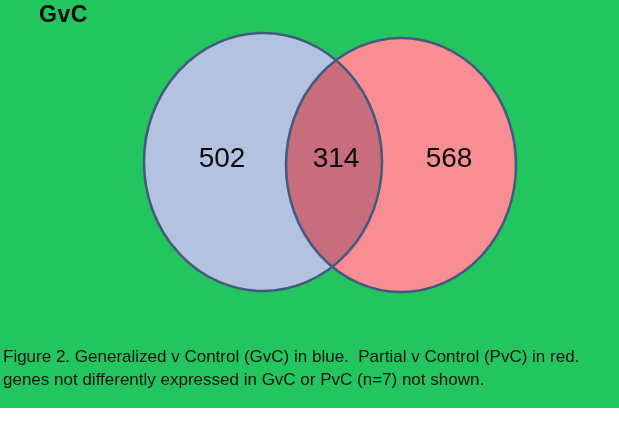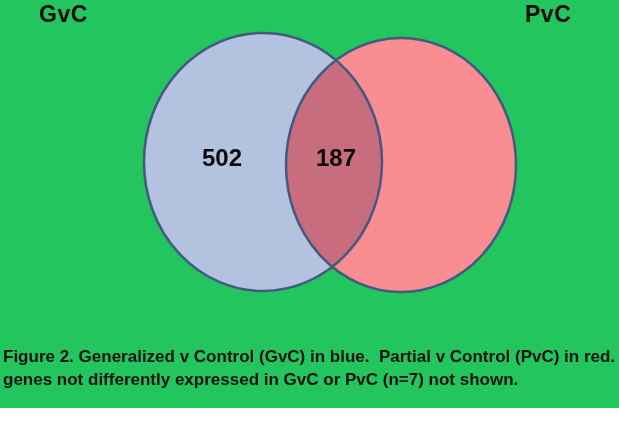--- a/index.html
+++ b/index.html
@@ -27,71 +27,70 @@
   #left-set-label  { left: 39px; }
   #right-set-label { left: 525px; }
   #venn-svg {
     position: absolute;
     left: 0;
     top: 0;
   }
   .count-label {
     position: absolute;
     transform: translate(-50%, -50%);
-    font-size: 24px;
-    font-weight: bold;
+    font-size: 28px;
+    font-weight: normal;
     color: #0a0a0a;
     white-space: pre;
   }
   #left-count    { left: 222px; top: 158px; }
   #overlap-count { left: 336px; top: 158px; }
   #right-count   { left: 449px; top: 158px; }
   #caption {
     position: absolute;
     left: 3px;
     top: 345px;
     width: 616px;
     color: #111111;
     font-size: 17px;
     line-height: 23px;
-    font-weight: bold;
   }
   .caption-line {
     white-space: pre;
   }
 </style>
 </head>
 <body>
 
 <div id="page">
 
   <div class="set-label" id="left-set-label">GvC</div>
 
-  <div class="set-label" id="right-set-label">PvC</div>
 
   <svg id="venn-svg" width="619" height="340" viewBox="0 0 619 340">
     <defs>
       <clipPath id="clip-left-circle">
         <ellipse cx="263" cy="162" rx="119" ry="129"></ellipse>
       </clipPath>
     </defs>
 
     <ellipse cx="263" cy="162" rx="119" ry="129" fill="#b3c3df"></ellipse>
 
     <ellipse cx="401" cy="165" rx="115" ry="127" fill="#f88e92"></ellipse>
 
     <ellipse cx="401" cy="165" rx="115" ry="127" clip-path="url(#clip-left-circle)" fill="#c76d7d"></ellipse>
 
     <ellipse cx="263" cy="162" rx="119" ry="129" fill="none" stroke-width="2.5" stroke="#44597f"></ellipse>
     <ellipse cx="401" cy="165" rx="115" ry="127" fill="none" stroke-width="2.5" stroke="#44597f"></ellipse>
   </svg>
 
   <span class="count-label" id="left-count">502</span>
 
-  <span class="count-label" id="overlap-count">187</span>
+  <span class="count-label" id="overlap-count">314</span>
 
+  <span class="count-label" id="right-count">568</span>
 
   <div id="caption">
     <div class="caption-line">Figure 2. Generalized v Control (GvC) in blue.  Partial v Control (PvC) in red.</div>
     <div class="caption-line">genes not differently expressed in GvC or PvC (n=7) not shown.</div>
   </div>
 
 </div>
 
 </body></html>

